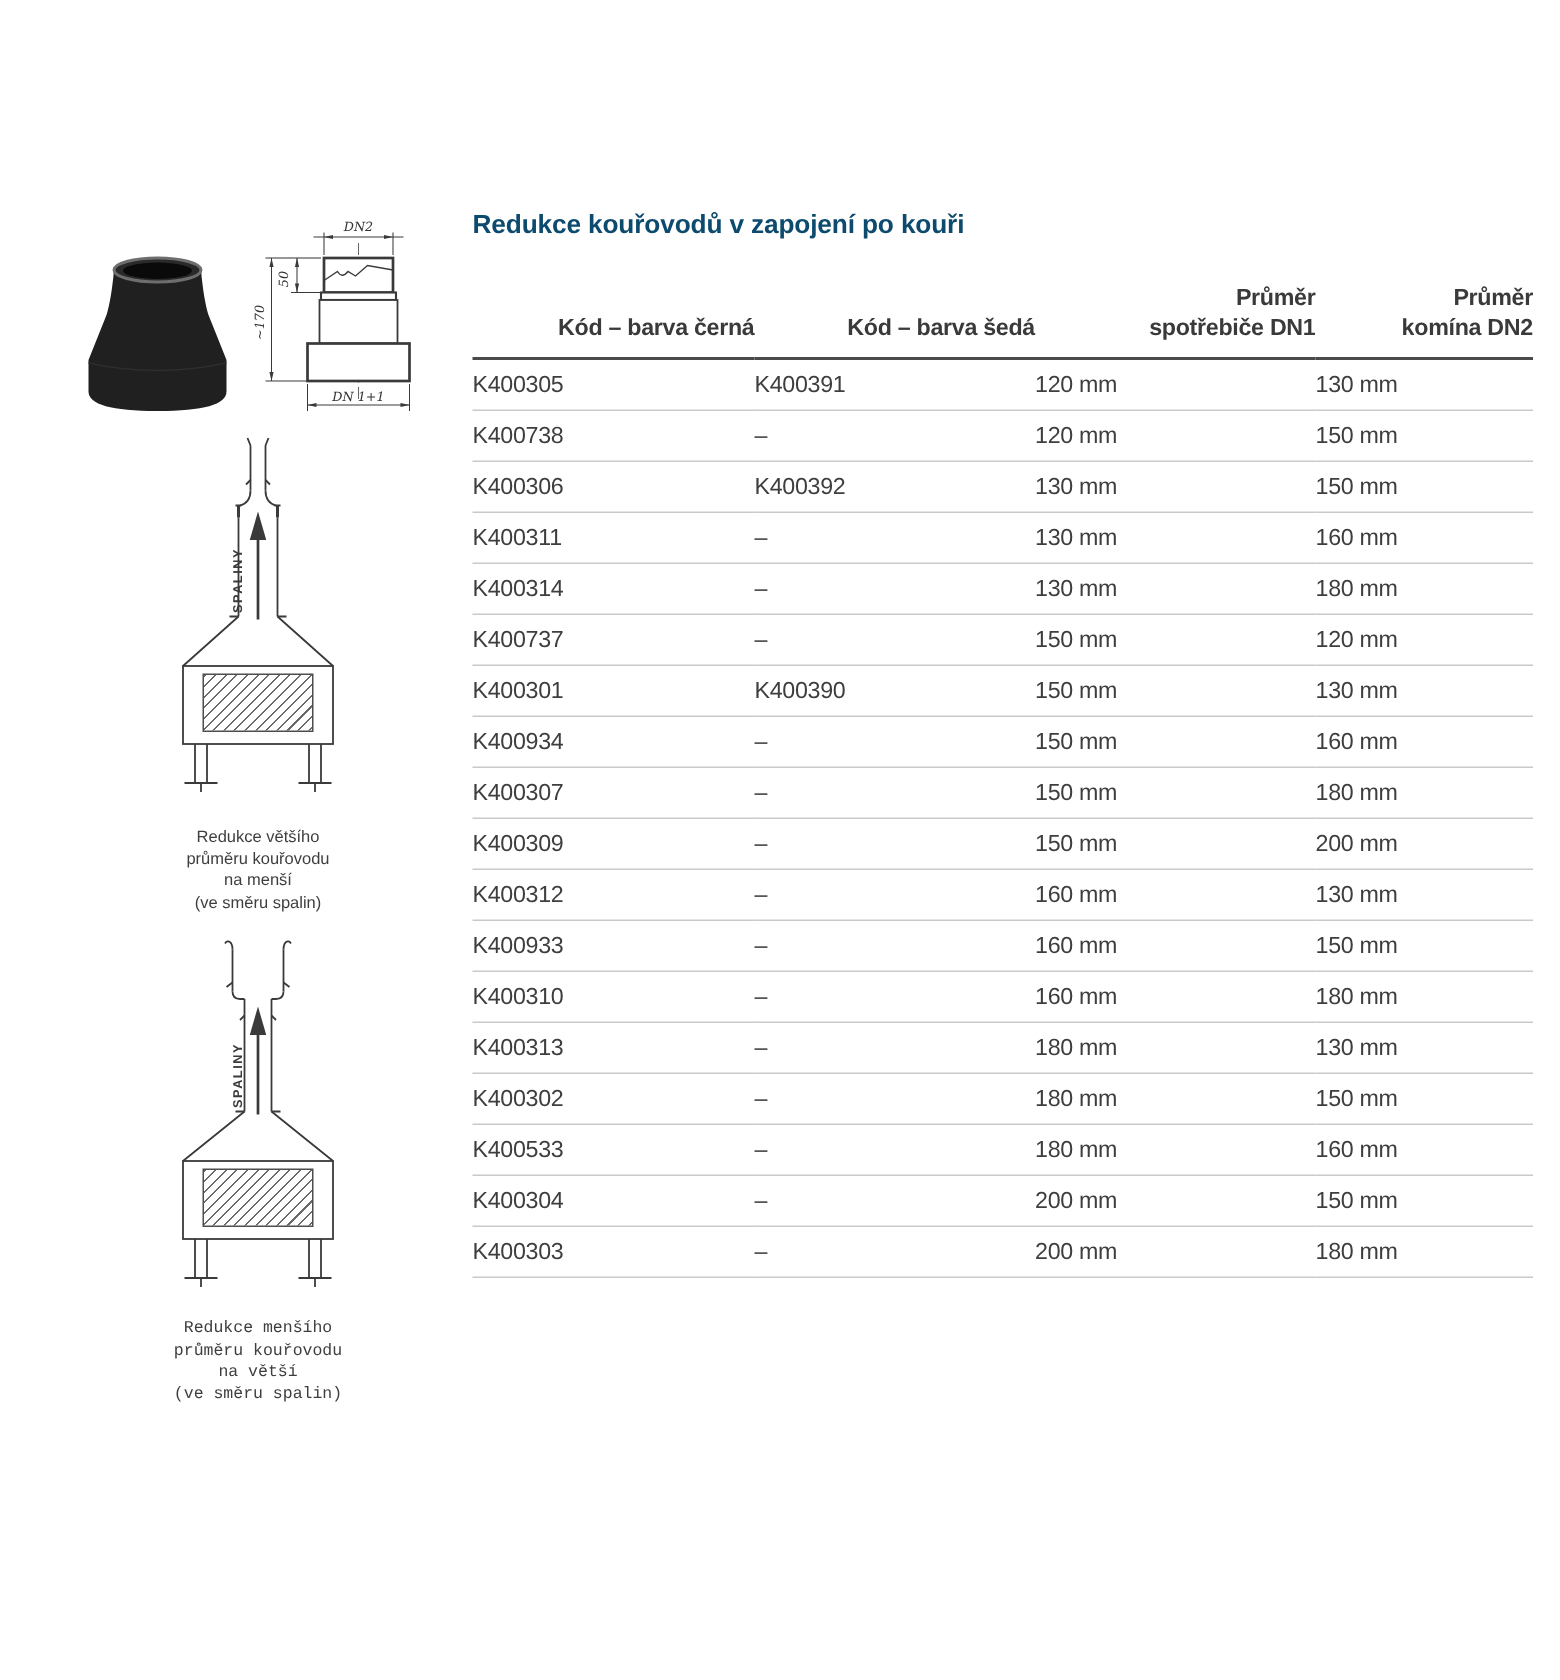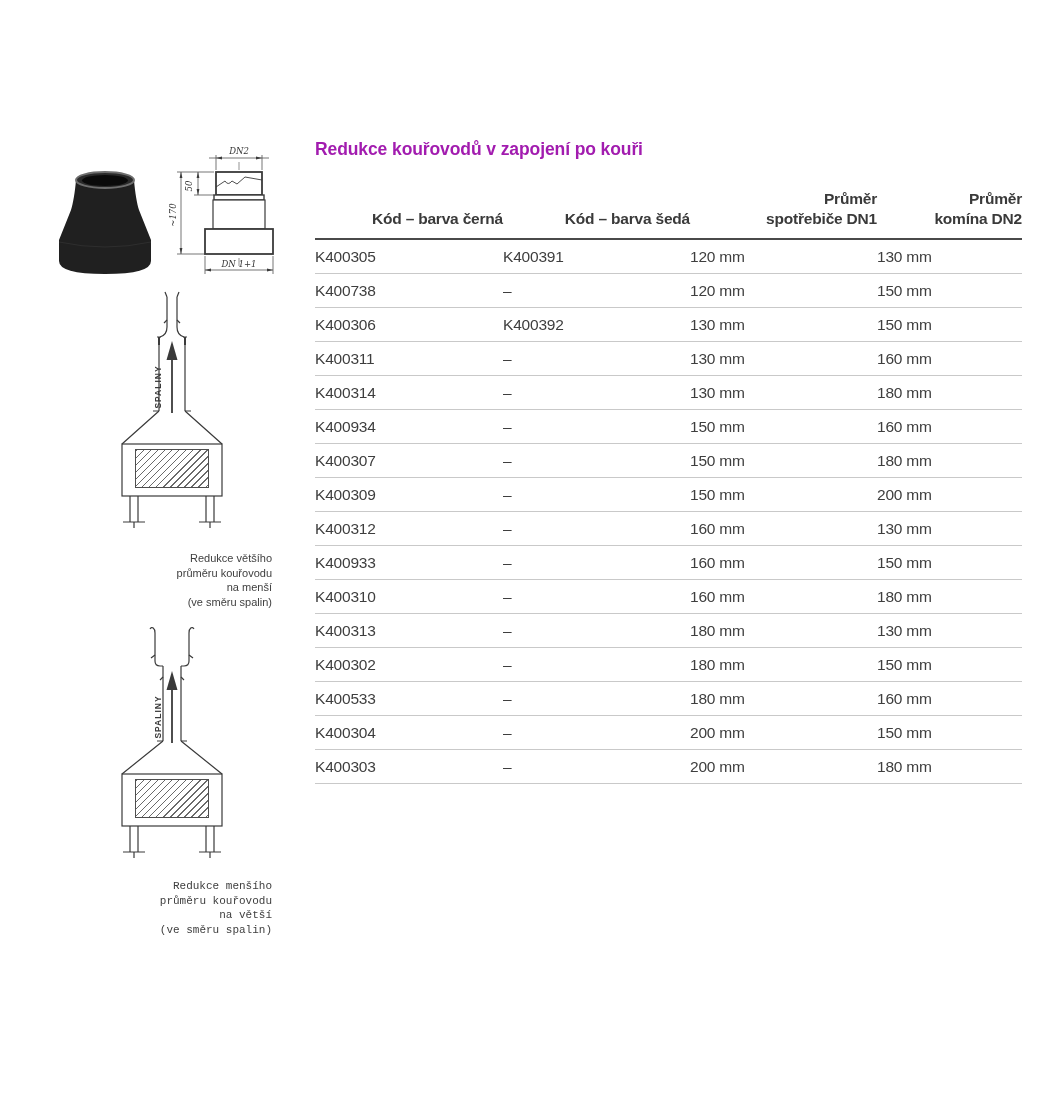--- a/index.html
+++ b/index.html
@@ -5,21 +5,21 @@
   html,body { margin:0; padding:0; background:#ffffff; }
   #page {
     position:relative; width:1040px; height:1120px; background:#ffffff;
     font-family:"Liberation Sans", sans-serif; color:#3e3e3e; overflow:hidden;
   }
   .abs { position:absolute; }
 
   
   .page-title {
     left:315px; top:139px; width:600px;
-    font-size:17.5px; font-weight:700; color:#a21caf; letter-spacing:-0.1px;
+    font-size:17.5px; font-weight:700; color:#0c4a6e; letter-spacing:-0.1px;
   }
 
   
   .table-wrap { left:315px; top:186px; width:707px; }
   table.products { border-collapse:collapse; table-layout:fixed; width:707px; }
   table.products col.c1 { width:188px; }
   table.products col.c2 { width:187px; }
   table.products col.c3 { width:187px; }
   table.products col.c4 { width:145px; }
   table.products th {
@@ -30,21 +30,21 @@
   }
   table.products td {
     font-size:15.5px; height:33px; padding:0;
     border-bottom:1px solid #c9c9c9; letter-spacing:-0.2px;
     color:#3e3e3e; vertical-align:middle;
   }
 
   
   .fig { position:absolute; }
   .caption {
-    position:absolute; width:200px; text-align:right;
+    position:absolute; width:200px; text-align:center;
     font-size:11px; line-height:1.32; color:#3e3e3e; white-space:pre-line;
   }
   .hatch-box {
     position:absolute; border:1px solid #4e4e4e; box-sizing:border-box;
     background:repeating-linear-gradient(135deg, #6a6a6a 0, #6a6a6a 1px, transparent 1px, transparent 5px);
   }
   svg text.dim {
     font-family:"DejaVu Serif", serif; font-style:italic;
     font-size:8.5px; fill:#333333;
   }
@@ -222,20 +222,32 @@
             <td>130 mm</td>
             <td>160 mm</td>
           </tr>
           <tr>
             <td>K400314</td>
             <td>–</td>
             <td>130 mm</td>
             <td>180 mm</td>
           </tr>
           <tr>
+            <td>K400737</td>
+            <td>–</td>
+            <td>150 mm</td>
+            <td>120 mm</td>
+          </tr>
+          <tr>
+            <td>K400301</td>
+            <td>K400390</td>
+            <td>150 mm</td>
+            <td>130 mm</td>
+          </tr>
+          <tr>
             <td>K400934</td>
             <td>–</td>
             <td>150 mm</td>
             <td>160 mm</td>
           </tr>
           <tr>
             <td>K400307</td>
             <td>–</td>
             <td>150 mm</td>
             <td>180 mm</td>

